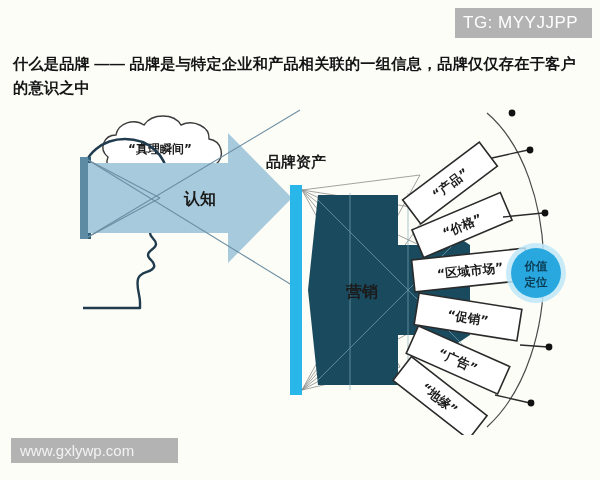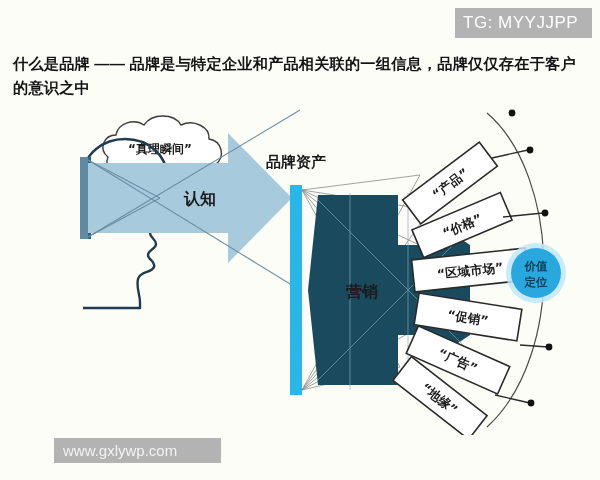--- a/index.html
+++ b/index.html
@@ -55,21 +55,20 @@
     left: 11px;
     top: 438px;
     width: 167px;
     height: 25px;
     background: #b3b3b3;
     color: #f2f2f2;
     font-size: 15px;
     line-height: 25px;
     padding-left: 9px;
     box-sizing: border-box;
-    margin-left: 43px;
   }
 
   
   #diagram {
     position: absolute;
     left: 0;
     top: 105px;
     width: 600px;
     height: 330px;
   }

